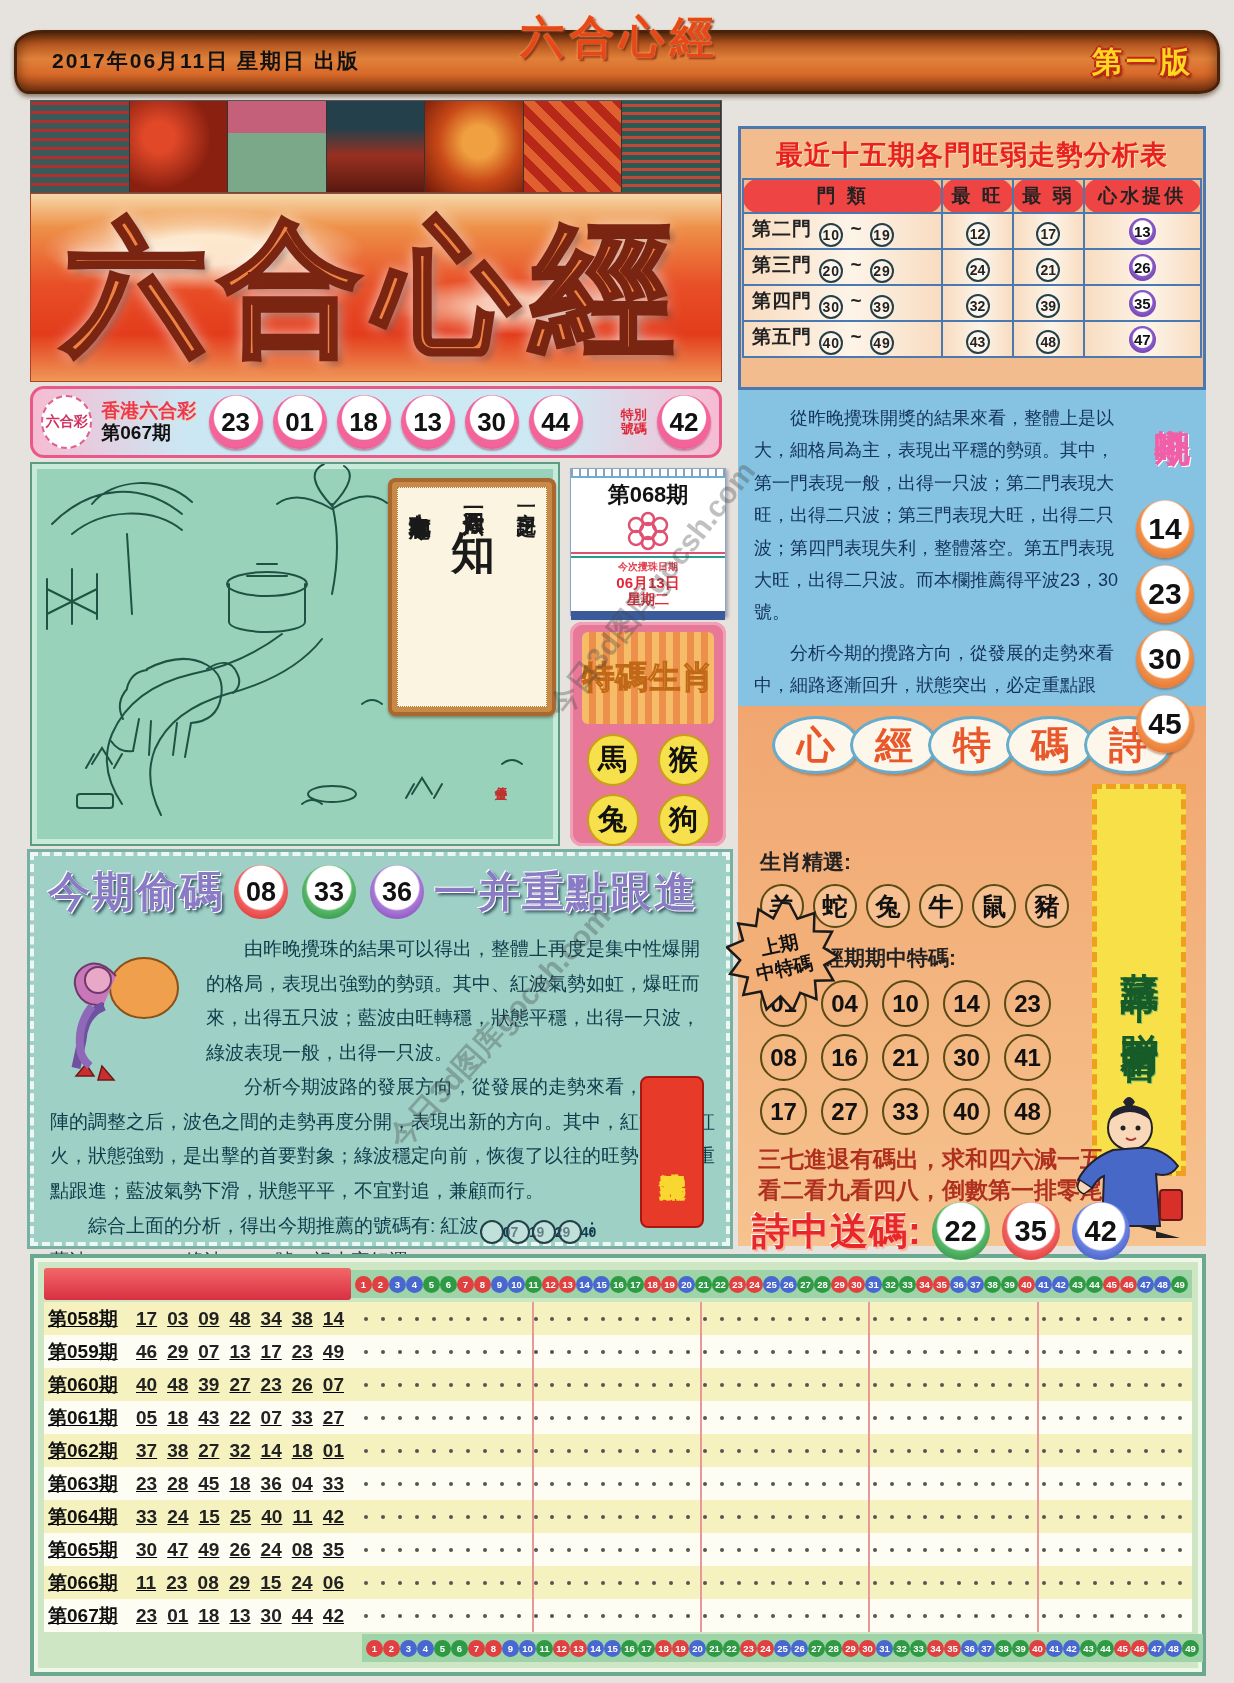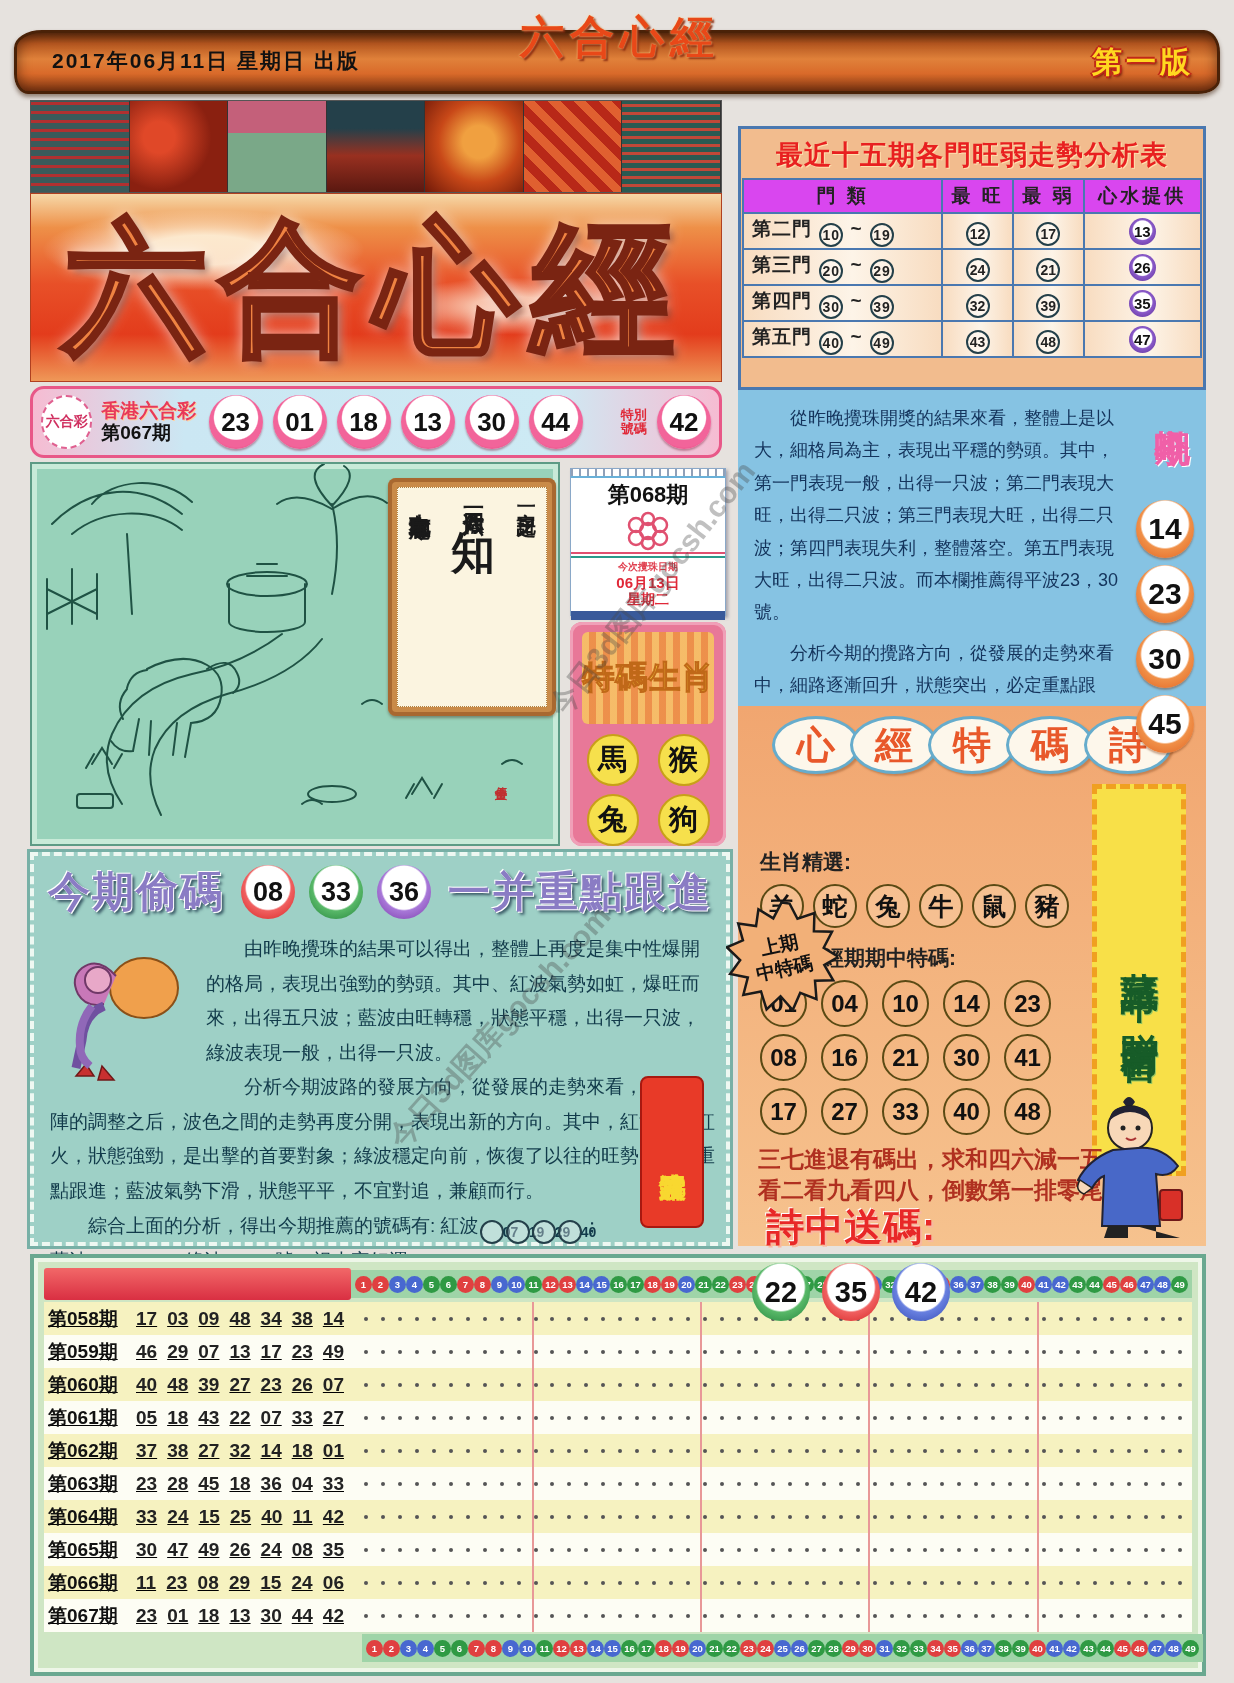--- a/index.html
+++ b/index.html
@@ -86,42 +86,42 @@
   #zb-title{height:92px;border-radius:6px;display:flex;align-items:center;justify-content:center;
     background:repeating-linear-gradient(90deg,rgba(248,200,96,.85) 0 7px,rgba(238,148,62,.85) 7px 14px);}
   #zb-title span{display:inline-block;width:56px;text-align:center;font-size:32px;font-weight:bold;color:#f8d840;
     -webkit-text-stroke:1px #c06818;line-height:1.1;}
   #zb-animals{display:grid;grid-template-columns:1fr 1fr;gap:8px 10px;margin-top:10px;justify-items:center;}
   .zb-circle{width:52px;height:52px;border-radius:50%;background:#f6e04c;border:2px solid #c8a018;
     display:flex;align-items:center;justify-content:center;font-size:29px;font-weight:bold;color:#111;}
 
   #steal-box{left:30px;top:852px;width:700px;height:394px;background:#9ed0c6;
     border:4px dashed #eef8f2;box-shadow:0 0 0 3px #78b0a6;padding:8px 14px;}
-  #steal-title-row{display:flex;align-items:center;gap:17px;}
+  #steal-title-row{display:flex;align-items:center;gap:10px;}
   #steal-title,#steal-tagline{font-size:42px;font-weight:bold;color:#8a7cc4;letter-spacing:2px;
     text-shadow:1px 1px 0 #fff,-1px -1px 0 #fff,3px 3px 3px #3a5a66;}
   #steal-balls{display:flex;gap:14px;}
   #steal-balls .ball{width:54px;height:54px;font-size:27px;}
   #steal-text{position:absolute;left:16px;top:76px;width:668px;font-size:19px;line-height:1.82;color:#113a4a;}
   #steal-text p{margin:0;text-indent:2em;}
   #thief-fig{float:left;width:140px;height:150px;margin:4px 10px 0 6px;}
   #steal-para3{width:560px;}
   .cnum{display:inline-flex;width:24px;height:24px;border:2px solid #24404a;border-radius:50%;align-items:center;
     justify-content:center;font-size:14px;font-weight:bold;margin:0 1px;vertical-align:-5px;background:rgba(255,255,255,.35);}
   #pouch-label{position:absolute;right:22px;bottom:14px;width:64px;height:152px;background:#e83a28;border:2px solid #a81810;
     border-radius:8px;display:flex;align-items:center;justify-content:center;}
   #pouch-label span{font-size:27px;font-weight:bold;color:#f8d830;line-height:1.15;}
 
   
   #trend-panel{left:738px;top:126px;width:468px;height:264px;background:#f2bc8e;border:3px solid #4a78b0;padding:5px 1px;}
   #trend-title{text-align:center;font-size:27px;font-weight:bold;color:#e82020;letter-spacing:1px;
     text-shadow:1px 1px 0 #ffe0b0;margin:3px 0 5px;}
   #trend-table{width:100%;border-collapse:collapse;}
   #trend-table th,#trend-table td{border:2px solid #4a78b0;font-weight:bold;color:#222;text-align:center;padding:0;}
-  #trend-table th{font-size:19px;height:34px;background:#d946ef;letter-spacing:3px;}
+  #trend-table th{font-size:19px;height:34px;background:#ef4444;letter-spacing:3px;border-radius:15px;}
   #trend-table td{font-size:19px;height:36px;background:linear-gradient(90deg,#f8dcc0,#fdf4e8 55%,#f8dcc0);}
   #trend-table td.gate{text-align:left;padding-left:8px;letter-spacing:1px;}
   .tipball{display:inline-flex;width:27px;height:27px;border-radius:50%;align-items:center;justify-content:center;
     font-size:15px;font-weight:bold;color:#111;background:radial-gradient(circle at 50% 45%,#fff 0 46%,#8a5ac8 52%,#5c2c98);}
 
   #blue-panel{left:738px;top:390px;width:468px;height:316px;background:#86c3e3;padding:12px 0 0 16px;}
   #blue-panel p{margin:0 0 8px;width:368px;font-size:18px;line-height:1.8;color:#14345c;text-indent:2em;font-weight:500;}
   #hou-label{left:1152px;top:402px;font-size:36px;font-weight:bold;color:#f060a8;line-height:1.12;
     text-shadow:1px 1px 0 #fff;z-index:6;}
   #hou-balls{left:1136px;top:500px;display:flex;flex-direction:column;gap:7px;z-index:6;}
@@ -139,21 +139,21 @@
   .p-label{font-size:21px;font-weight:bold;color:#222;margin:0 0 8px;}
   #zodiac-picks{display:flex;gap:9px;margin:4px 0 16px;}
   .zp-circle{width:44px;height:44px;border-radius:50%;border:2.5px solid #5a4a14;display:flex;align-items:center;
     justify-content:center;font-size:25px;font-weight:bold;color:#111;background:rgba(255,240,210,.25);}
   #special-rows{margin-top:6px;}
   .sp-row{display:flex;gap:14px;margin-bottom:7px;}
   .sp-num{width:47px;height:47px;border-radius:50%;border:2.5px solid #5a4a14;display:flex;align-items:center;
     justify-content:center;font-size:24px;font-weight:bold;color:#111;}
   #starburst{position:absolute;left:-12px;top:195px;width:112px;height:112px;z-index:2;}
   #poem-lines{position:absolute;left:20px;top:438px;width:420px;font-size:23px;font-weight:bold;color:#b03020;line-height:1.35;}
-  #send-row{position:absolute;left:14px;top:496px;display:flex;align-items:center;gap:10px;z-index:3;flex-direction:column;}
+  #send-row{position:absolute;left:14px;top:496px;display:flex;align-items:center;gap:10px;z-index:3;}
   #send-label{font-size:38px;font-weight:bold;color:#e82828;letter-spacing:1px;
     text-shadow:2px 2px 0 #f8b8a0,-1px -1px 0 #fff;}
   #send-row .ball{width:58px;height:58px;font-size:29px;}
   #boy-fig{position:absolute;right:8px;bottom:2px;}
 
   
   #results-box{left:30px;top:1254px;width:1176px;height:422px;background:#cfe6c4;border:4px solid #6aa890;
     box-shadow:inset 0 0 0 4px #eef6e8;padding:8px 10px;}
   #res-header{display:flex;height:36px;align-items:center;}
   #res-title{width:318px;height:32px;background:linear-gradient(180deg,#f26868,#d92f42);color:#fff;font-size:23px;

